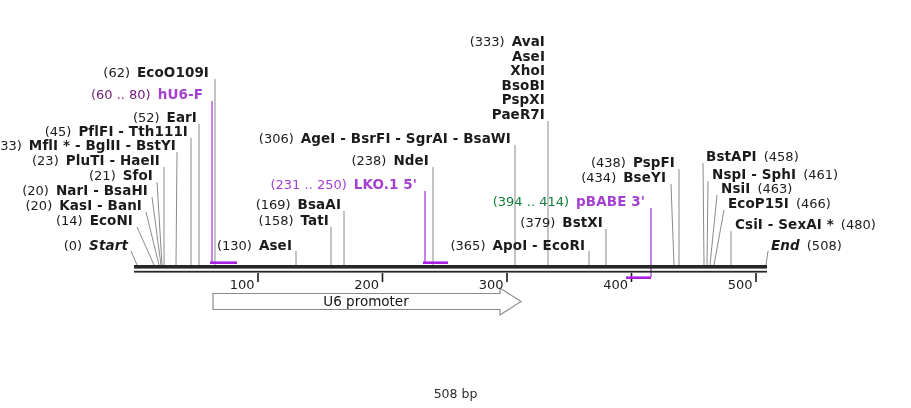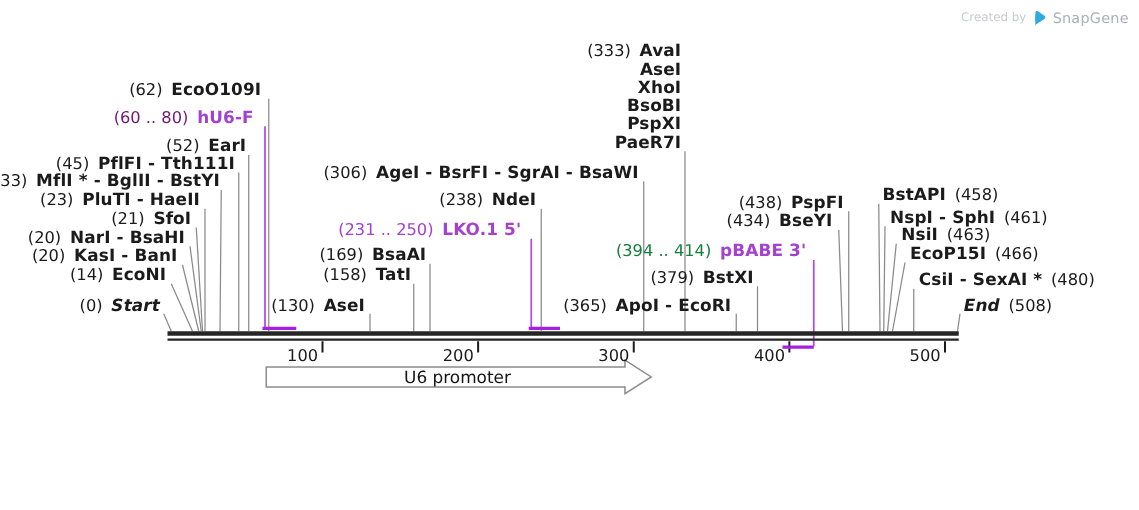--- a/index.html
+++ b/index.html
@@ -120,22 +120,15 @@
       <div class="label r" style="top: 170px; right: 245px;"><span class="pos">(434)</span><span class="name">BseYI</span></div>
       <div class="label r" style="top: 155px; right: 236px;"><span class="pos">(438)</span><span class="name">PspFI</span></div>
       <div class="label l" style="top: 149px; left: 706px;"><span class="name">BstAPI</span><span class="pos">(458)</span></div>
       <div class="label l" style="top: 167px; left: 712px;"><span class="name">NspI - SphI</span><span class="pos">(461)</span></div>
       <div class="label l" style="top: 181px; left: 721px;"><span class="name">NsiI</span><span class="pos">(463)</span></div>
       <div class="label l" style="top: 196px; left: 728px;"><span class="name">EcoP15I</span><span class="pos">(466)</span></div>
       <div class="label l" style="top: 217px; left: 735px;"><span class="name">CsiI - SexAI *</span><span class="pos">(480)</span></div>
       <div class="label l it" style="top: 238px; left: 771px;"><span class="name">End</span><span class="pos">(508)</span></div>
     </div>
 
-  <div class="watermark">
-    <span class="createdby">Created by</span>
-    <svg width="11" height="13" viewBox="0 0 12 14">
-      <path d="M2.6,13.6 C2.2,9.2 2.2,4.8 2.6,2.1 C2.8,0.8 4.0,0.5 5.0,1.2
-               L10.2,4.8 C11.5,5.7 11.5,7.1 10.2,7.9 L5.2,11.1 C4.2,11.8 2.8,12.7 2.6,13.6 Z" fill="#2fa9e2"></path>
-    </svg>
-    <span class="brand">SnapGene</span>
-  </div>
 
+  <div class="subtitle">508 bp</div>
 </div>
 
 </body></html>

